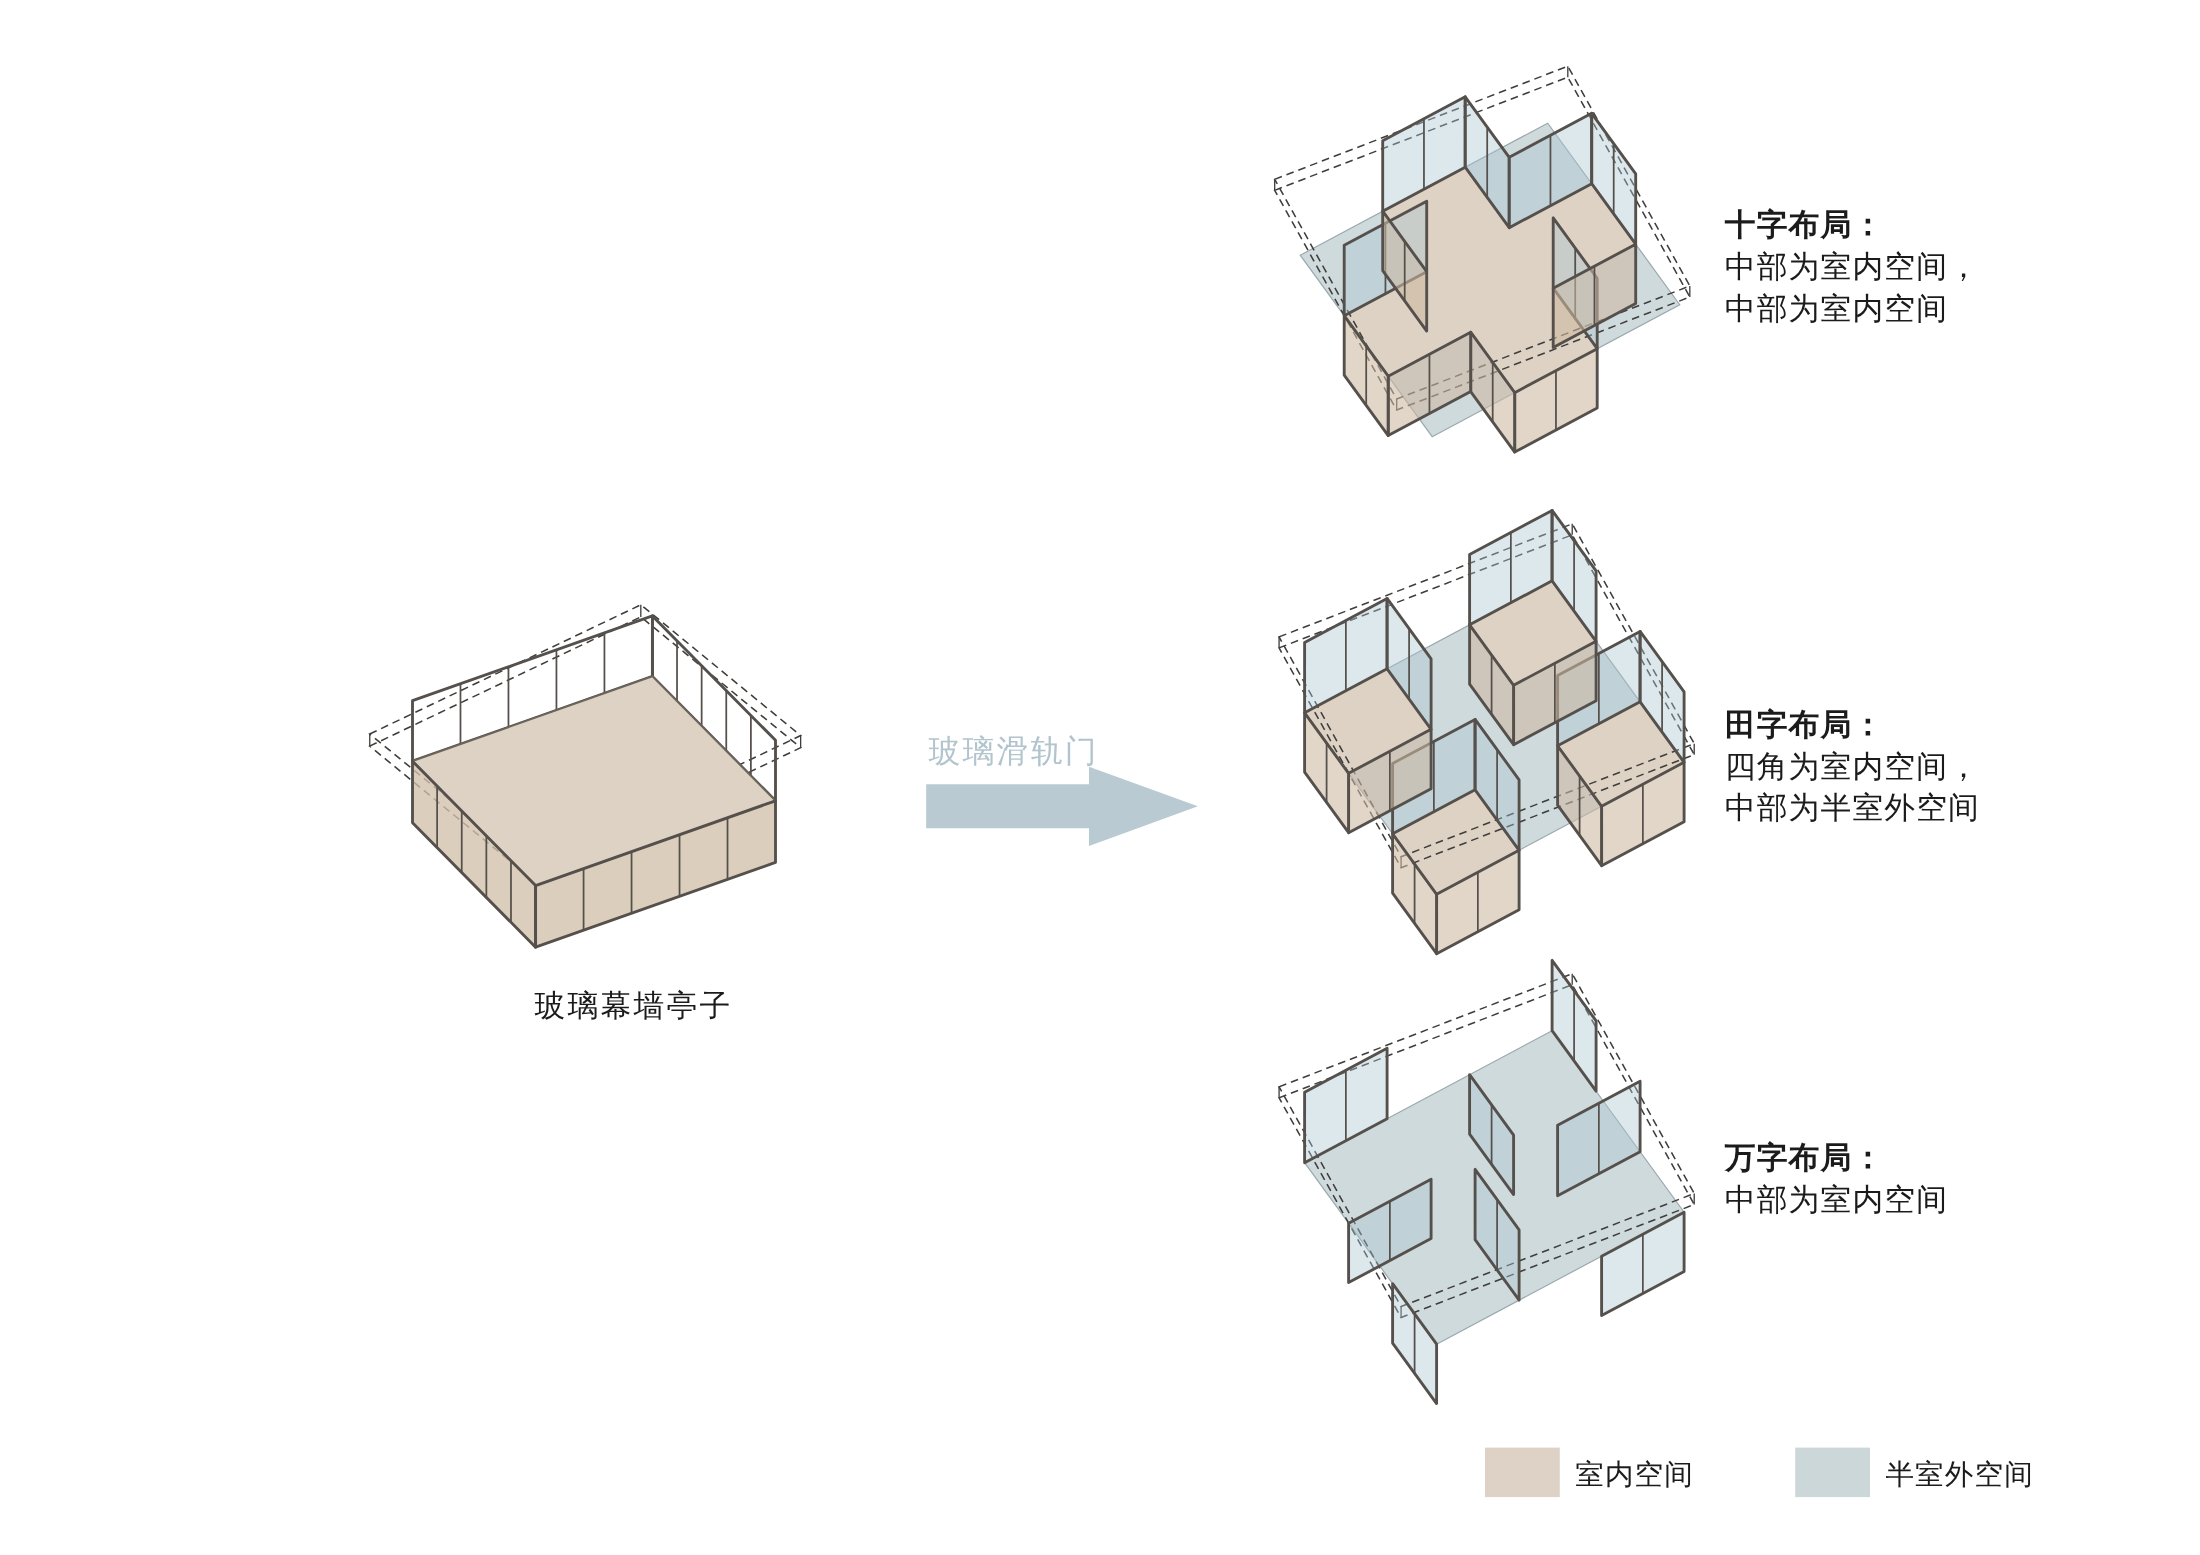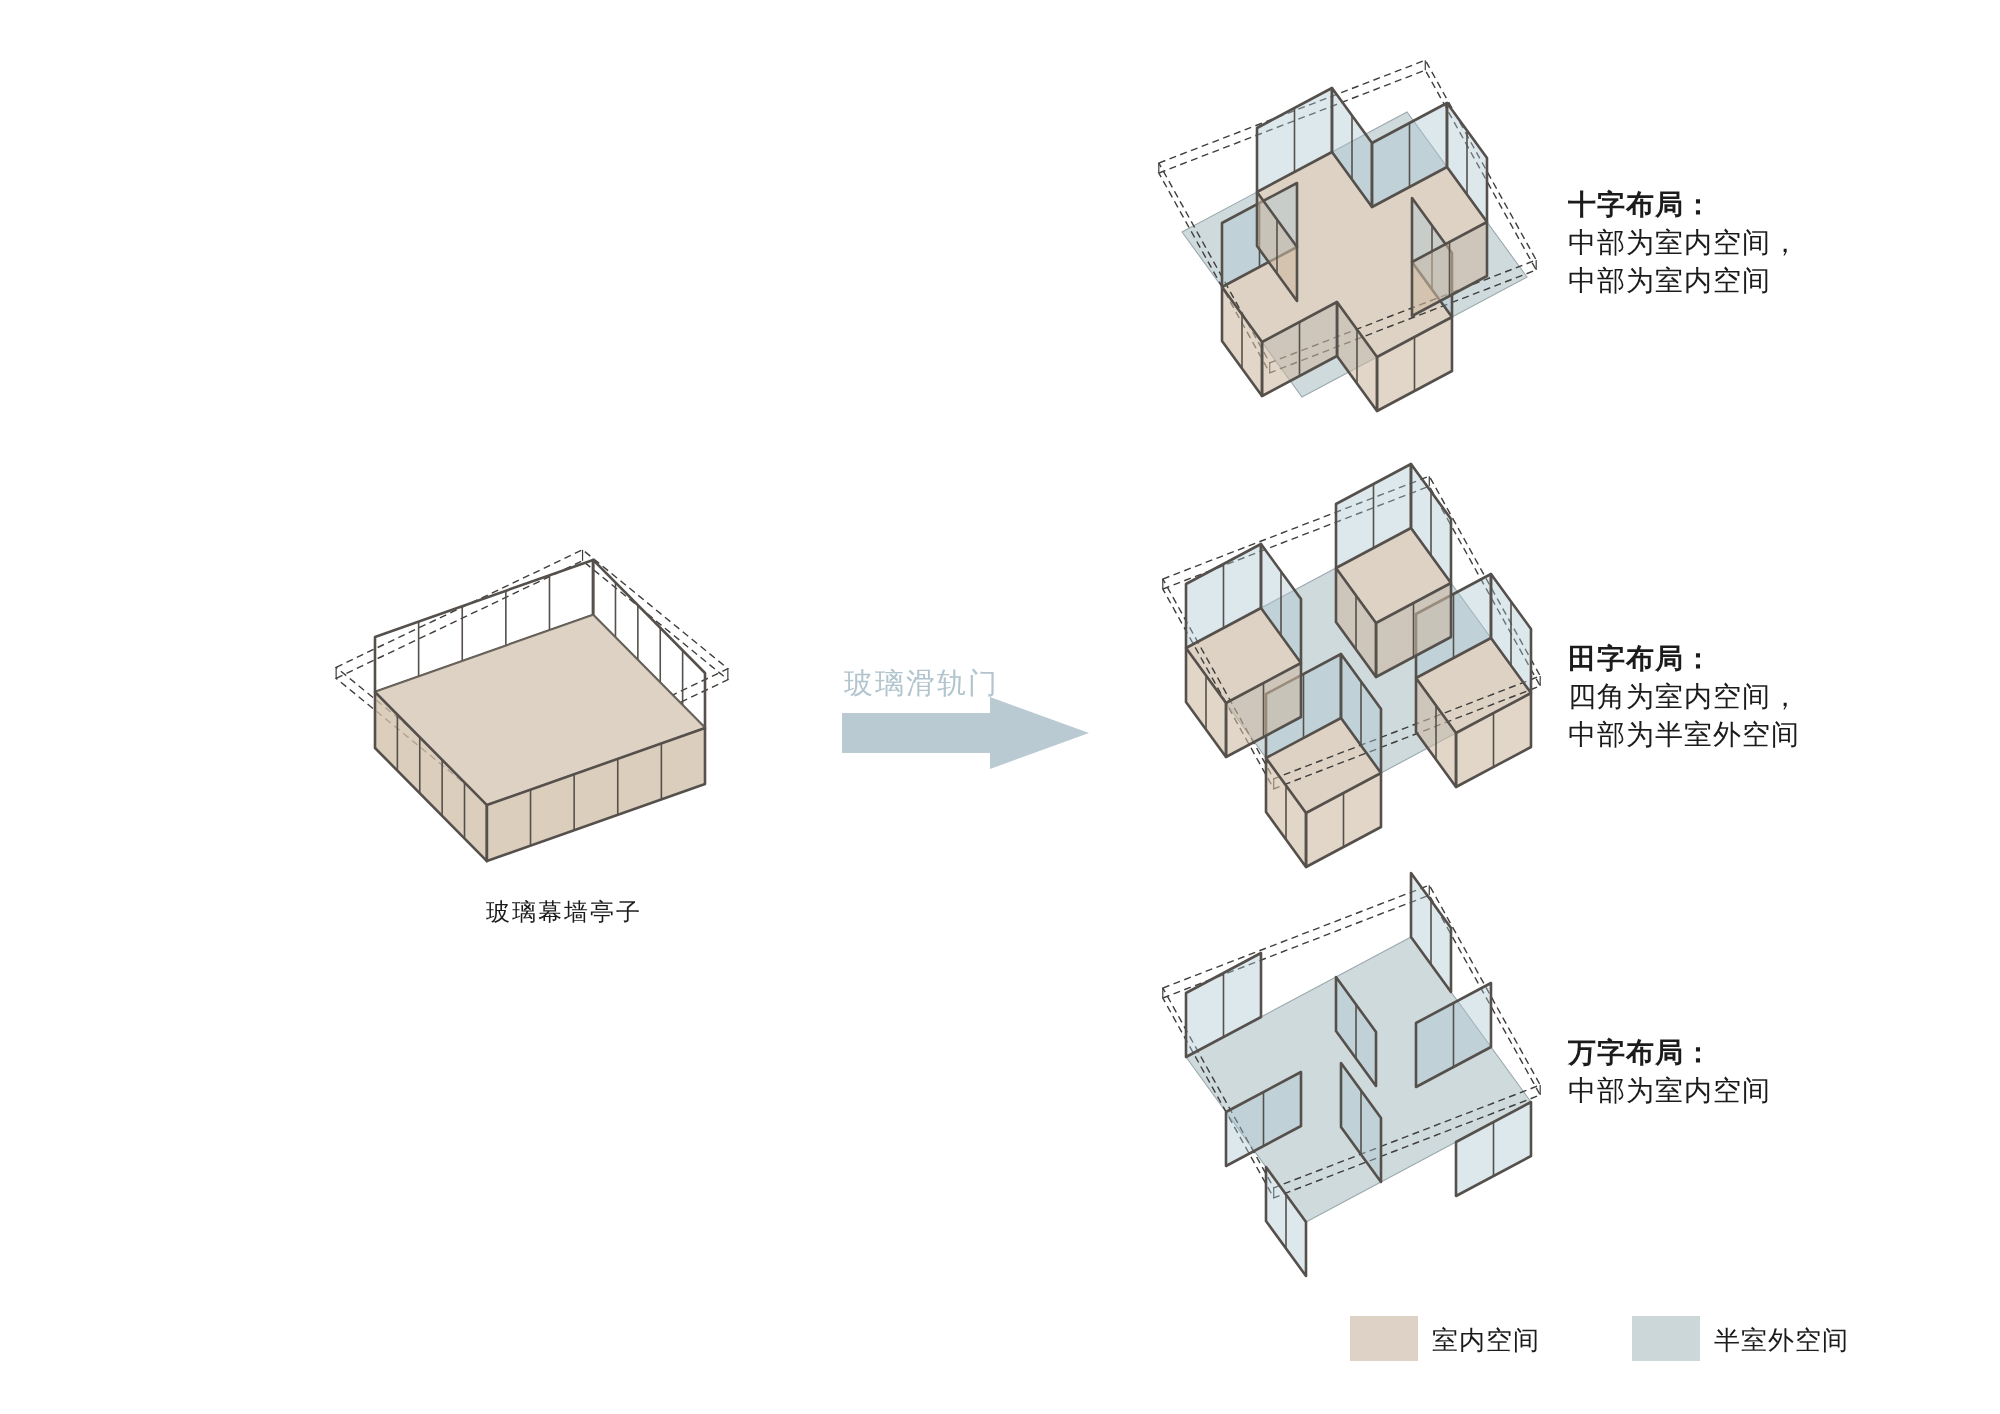--- a/index.html
+++ b/index.html
@@ -3,21 +3,21 @@
 <meta charset="utf-8">
 <style>
   html,body{margin:0;padding:0;background:#ffffff;}
   .stage{
     position:relative;width:2000px;height:1414px;background:#ffffff;overflow:hidden;
     font-family:"Liberation Sans","DejaVu Sans",sans-serif;color:#1b1b1b;
   }
   #scene{position:absolute;left:0;top:0;}
   .caption{position:absolute;font-size:28px;line-height:38px;letter-spacing:1px;white-space:nowrap;}
   .cap-title{font-weight:700;}
-  .diagram-label{position:absolute;font-size:24px;letter-spacing:2px;white-space:nowrap;}
+  .diagram-label{position:absolute;font-size:28px;letter-spacing:2px;white-space:nowrap;}
   .arrow-label{position:absolute;font-size:29px;letter-spacing:2px;white-space:nowrap;}
   .legend{position:absolute;left:0;top:0;width:2000px;height:0;}
   .legend-swatch{position:absolute;width:68px;height:45px;}
   .legend-label{position:absolute;font-size:26px;letter-spacing:1px;white-space:nowrap;}
 </style>
 </head>
 <body>
 
 <div class="stage">
 

